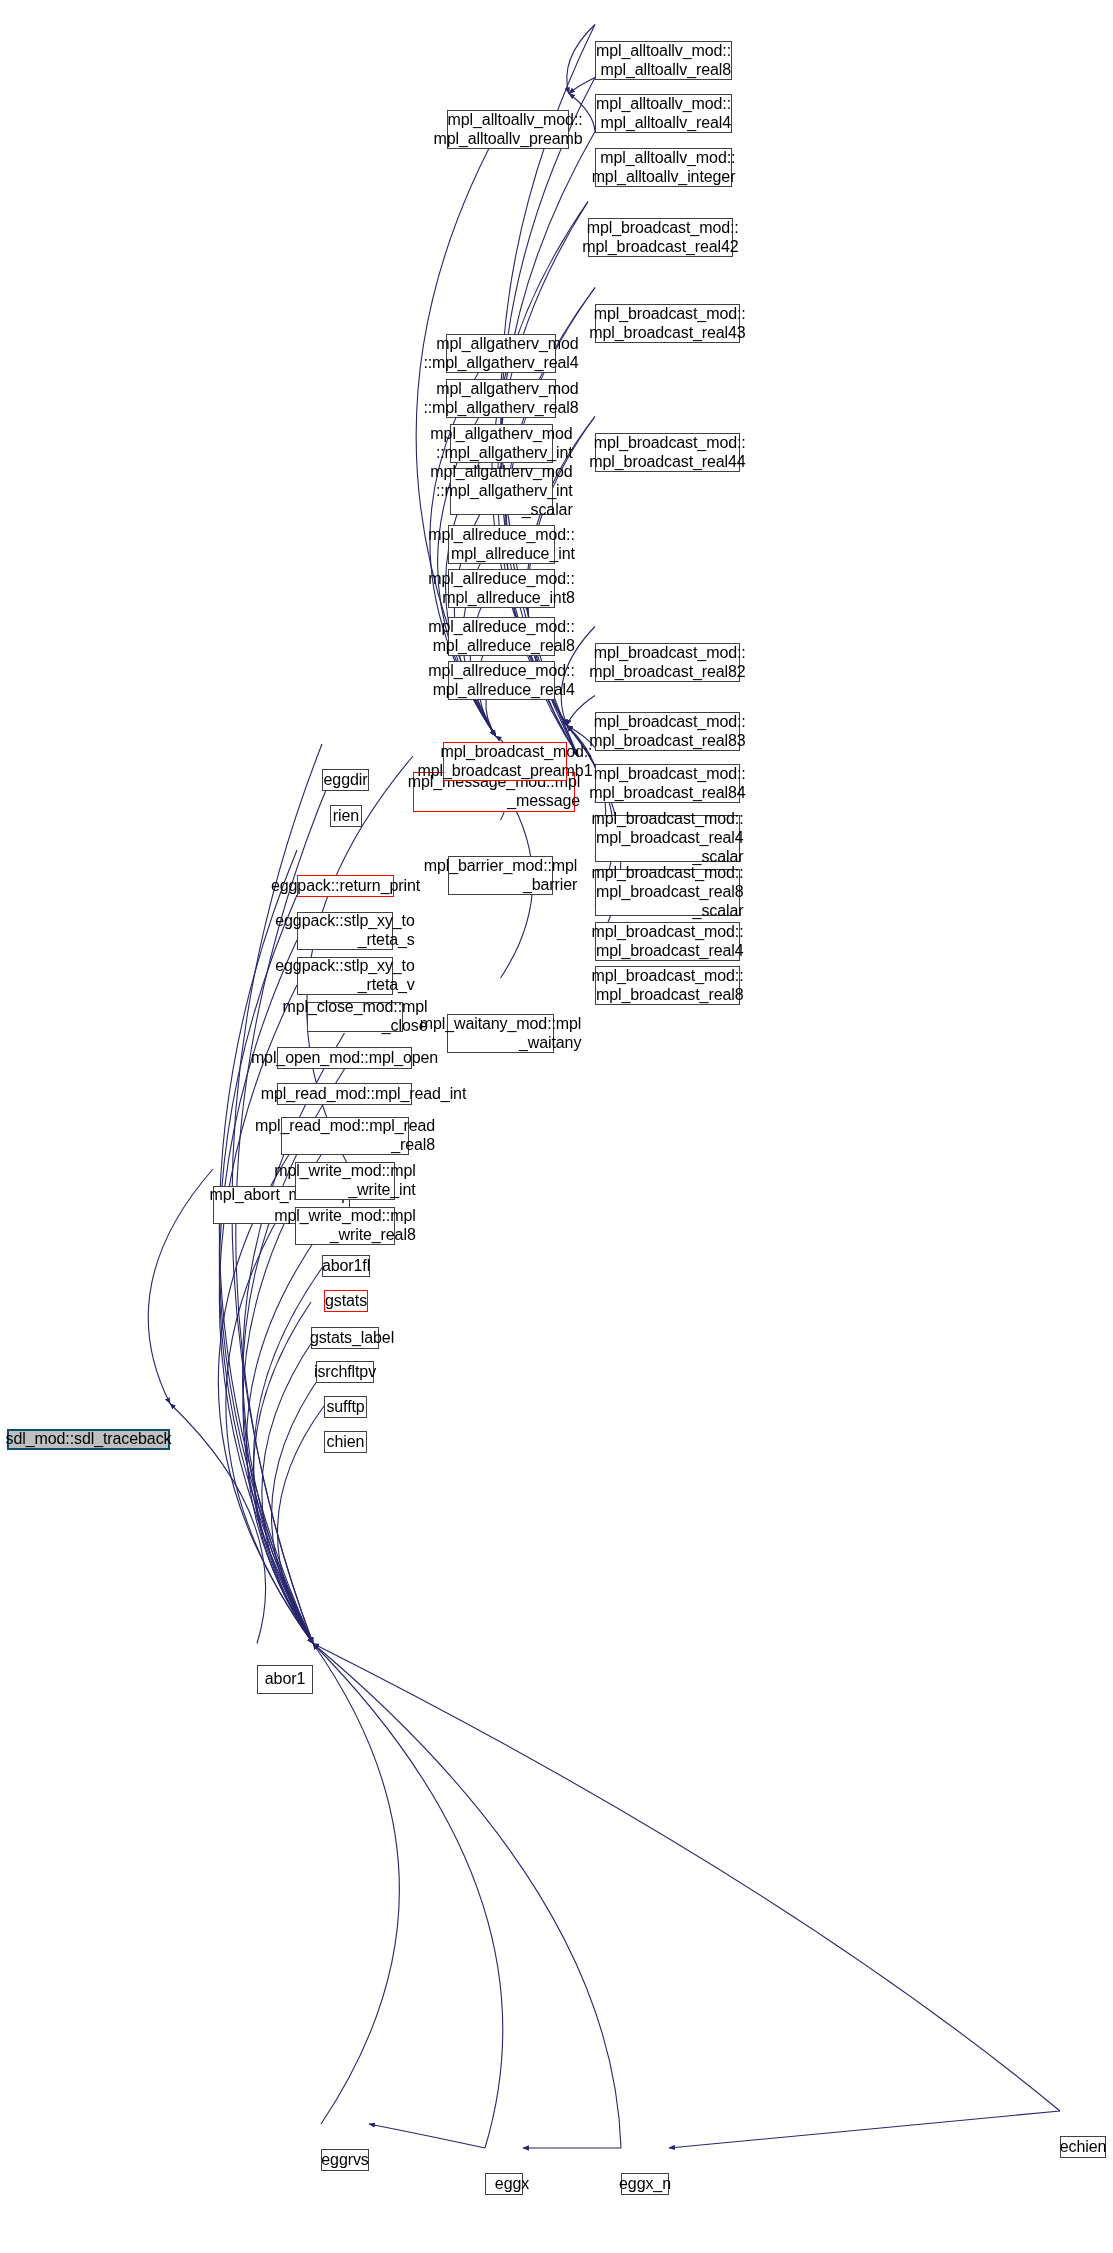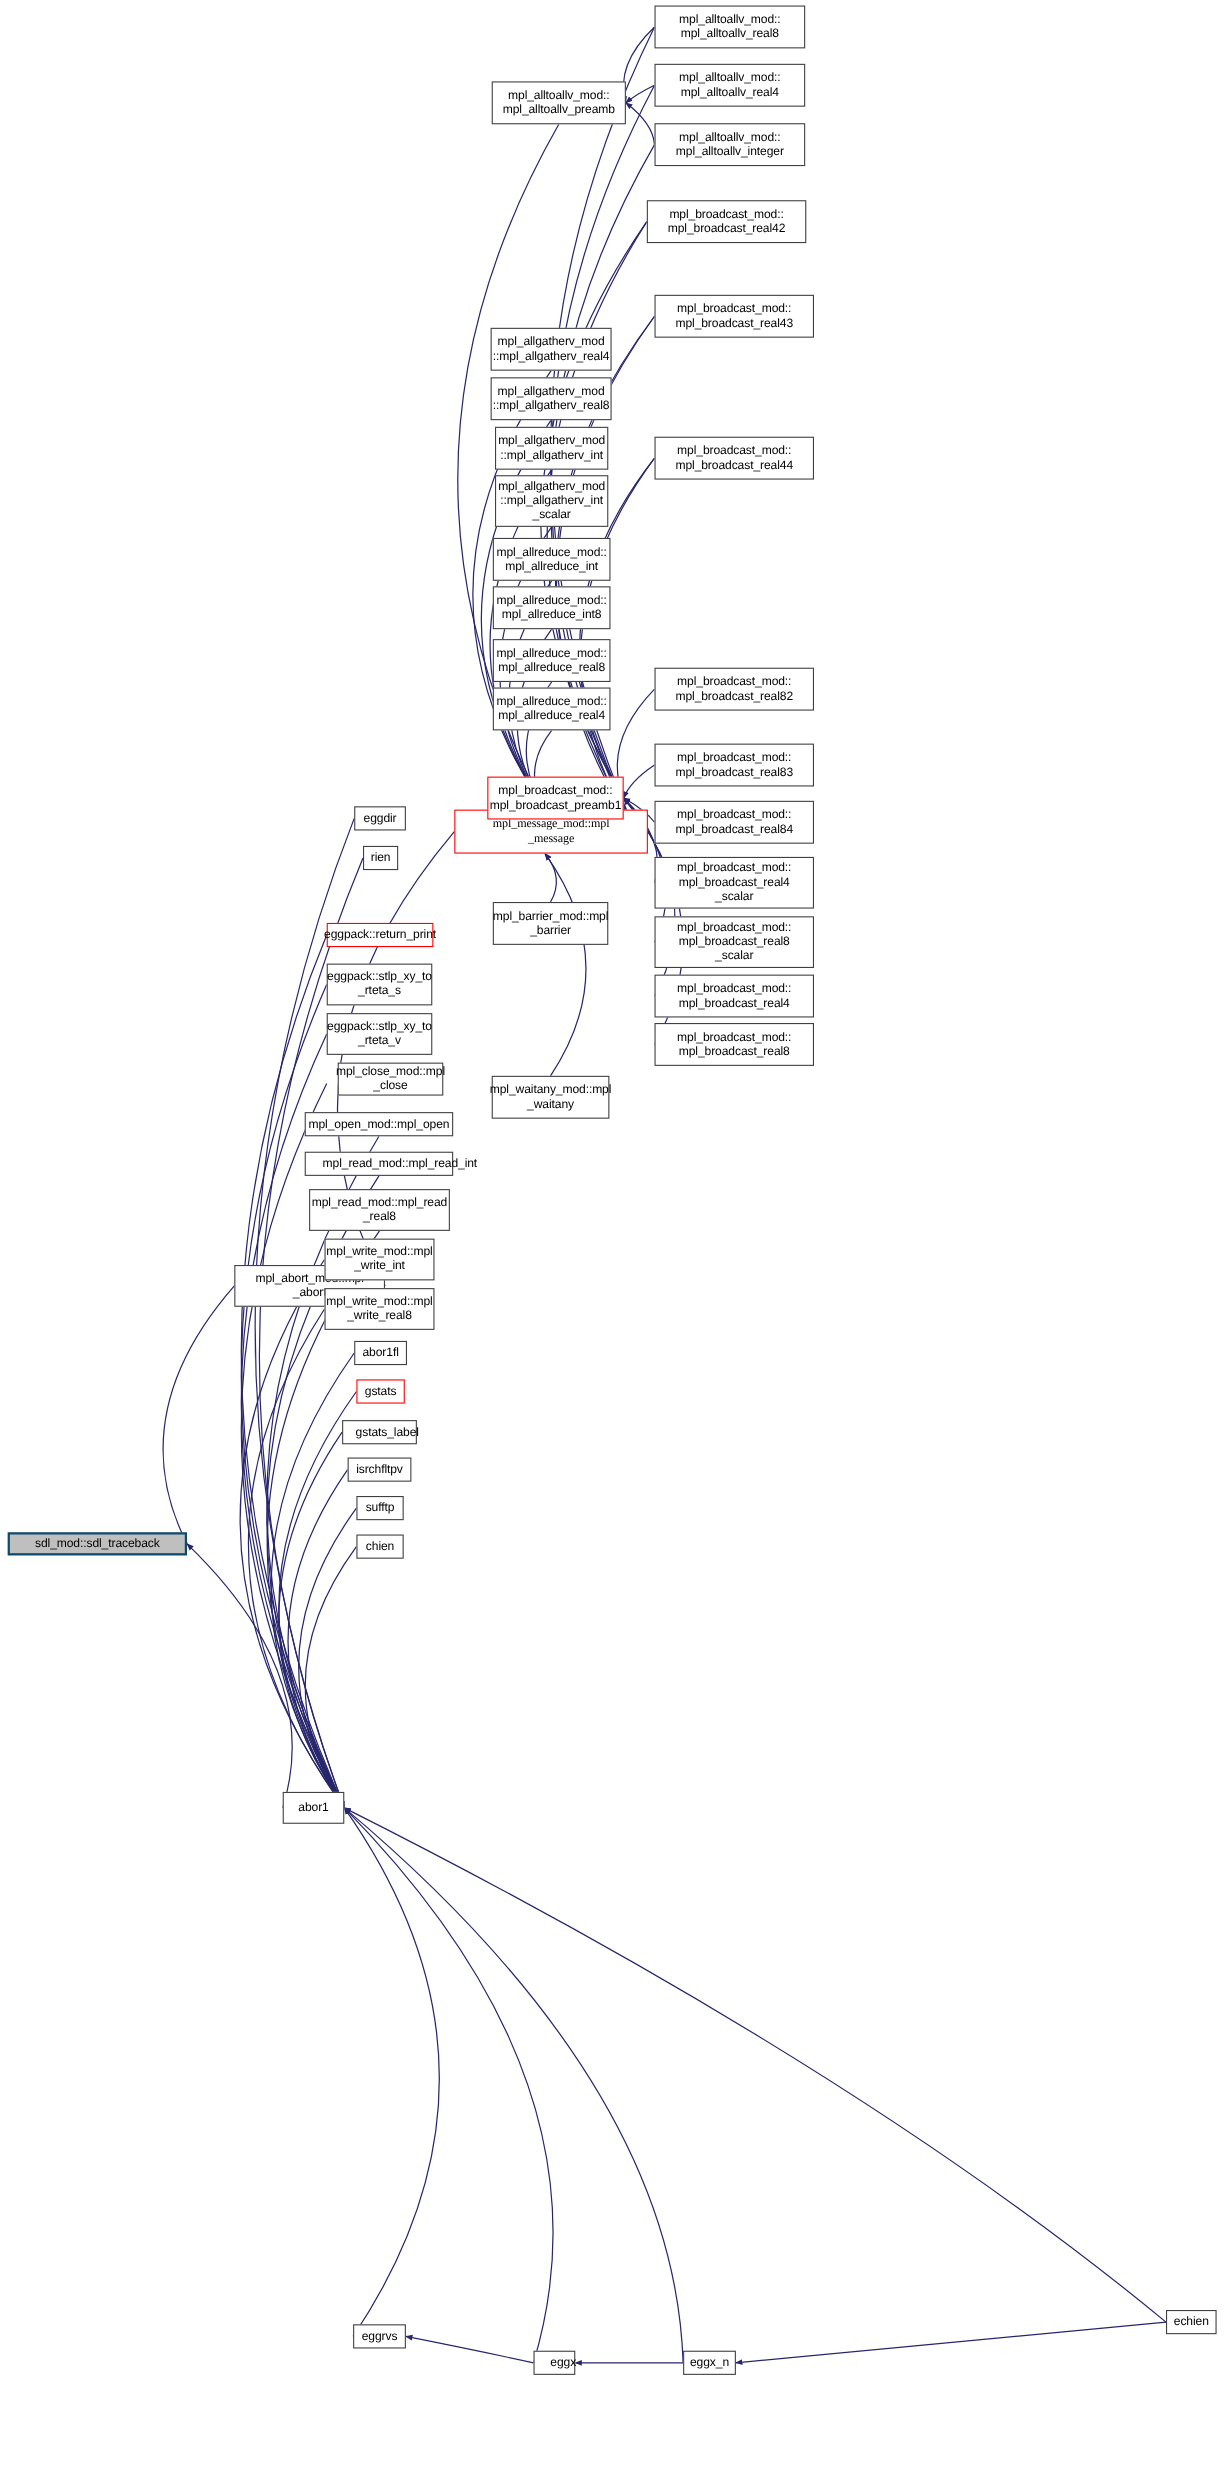--- a/index.html
+++ b/index.html
@@ -12,29 +12,30 @@
     background:#ffffff;
     overflow:hidden;
   }
   #edges{position:absolute;left:0;top:0;width:1113px;height:2253px;}
   .node{
     position:absolute;
     box-sizing:border-box;
     border:1px solid #404040;
     background:#ffffff;
     color:#000000;
-    font-size:11px;
+    font-size:16px;
     line-height:1.18;
-    text-align:center;
+    text-align:right;
     display:flex;
     align-items:center;
     justify-content:center;
     white-space:pre-line;
     letter-spacing:-0.1px;
     z-index:5;
+    margin-top:36px;
   }
   .node.red{border:1px solid #ff0000;}
   .node.root{background:#bfbfbf;border:2px solid #0c4a6e;}
 </style>
 </head>
 <body>
 
 <div id="canvas">
   <svg id="edges" viewBox="0 0 1113 2253" preserveAspectRatio="none">
       <defs>
@@ -99,21 +100,21 @@
       <path d="M1060,2111 Q777.2170145244835,1877.25 313,1643.5" fill="none" stroke="#27256b" stroke-width="1.1" marker-end="url(#arrow)"></path>
       <path d="M485,2148 Q429.72058805099476,2136 369,2124" fill="none" stroke="#27256b" stroke-width="1.1" marker-end="url(#arrow)"></path>
       <path d="M621,2148 Q572,2148 523,2148" fill="none" stroke="#27256b" stroke-width="1.1" marker-end="url(#arrow)"></path>
       <path d="M1060,2111 Q861.650293325261,2129.5 669,2148" fill="none" stroke="#27256b" stroke-width="1.1" marker-end="url(#arrow)"></path>
     </svg>
   <div id="nodes-layer">
       <div class="node root" style="left: 7px; top: 1393px; width: 163px; height: 21px;">sdl_mod::sdl_traceback</div>
       <div class="node" style="left: 213px; top: 1150px; width: 137px; height: 38px;">mpl_abort_mod::mpl
 _abort</div>
       <div class="node" style="left: 257px; top: 1629px; width: 56px; height: 29px;">abor1</div>
-      <div class="node red" style="left: 413px; top: 736px; width: 176px; height: 40px; font-family: Liberation Serif, serif;">mpl_message_mod::mpl
+      <div class="node red" style="left: 413px; top: 736px; width: 162px; height: 40px;">mpl_message_mod::mpl
 _message</div>
       <div class="node" style="left: 447px; top: 74px; width: 122px; height: 39px;">mpl_alltoallv_mod::
 mpl_alltoallv_preamb</div>
       <div class="node" style="left: 595px; top: 5px; width: 137px; height: 39px;">mpl_alltoallv_mod::
 mpl_alltoallv_real8</div>
       <div class="node" style="left: 595px; top: 58px; width: 137px; height: 39px;">mpl_alltoallv_mod::
 mpl_alltoallv_real4</div>
       <div class="node" style="left: 595px; top: 112px; width: 137px; height: 39px;">mpl_alltoallv_mod::
 mpl_alltoallv_integer</div>
       <div class="node" style="left: 588px; top: 182px; width: 145px; height: 39px;">mpl_broadcast_mod::

